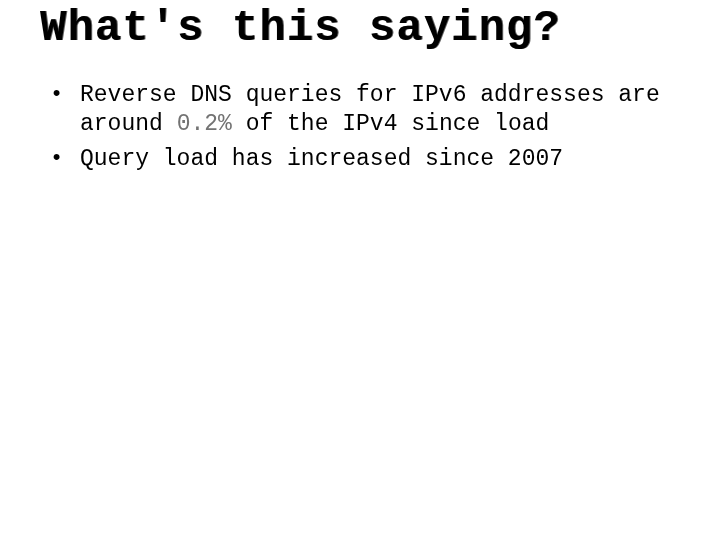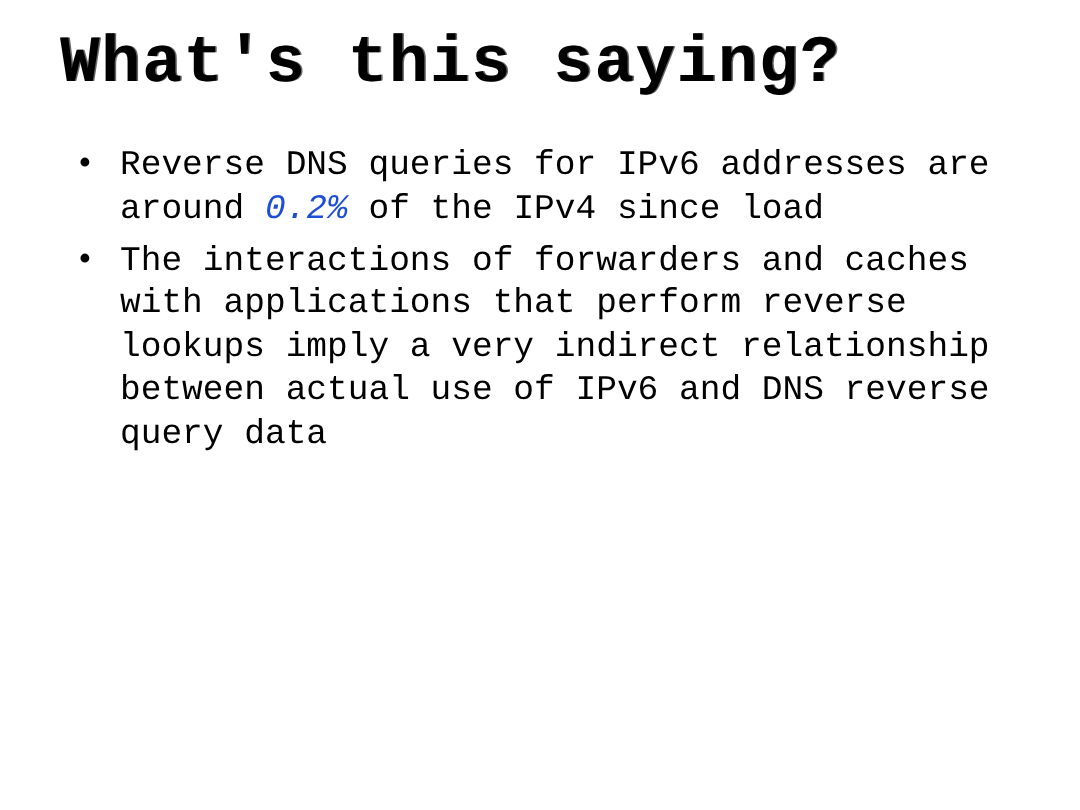--- a/index.html
+++ b/index.html
@@ -8,21 +8,21 @@
     width: 720px;
     height: 540px;
     background: #ffffff;
     font-family: "Courier New", Courier, monospace;
     color: #000;
   }
   .slide {
     box-sizing: border-box;
     width: 720px;
     height: 540px;
-    padding: 18px 40px 30px 40px;
+    padding: 3px 40px 30px 40px;
   }
   h1.title {
     font-family: "Courier New", Courier, monospace;
     font-size: 44px;
     font-weight: 700;
     letter-spacing: 1px;
     margin: 0 0 28px 0;
     text-shadow: 1px 0 0 rgba(0,0,0,0.6);
   }
   ul.bullets {
@@ -39,31 +39,30 @@
   }
   ul.bullets > li::before {
     content: "•";
     position: absolute;
     left: 10px;
     top: 0;
     font-size: 22px;
     line-height: 1.25;
   }
   .hl {
-    color: #1d4ed8;
-    font-style: italic;
+    color: #737373;
   }
 </style>
 </head>
 <body>
 
 <div class="slide">
   <h1 class="title">What's this saying?</h1>
 
   <ul class="bullets">
     <li>
       <span>Reverse DNS queries for IPv6 addresses are around </span><span class="hl">0.2%</span><span> of the IPv4 since load</span>
     </li>
     <li>
-      <span>The interactions of forwarders and caches with applications that perform reverse lookups imply a very indirect relationship between actual use of IPv6 and DNS reverse query data</span>
+      <span>Query load has increased since 2007</span>
     </li>
   </ul>
 </div>
 
 </body></html>

